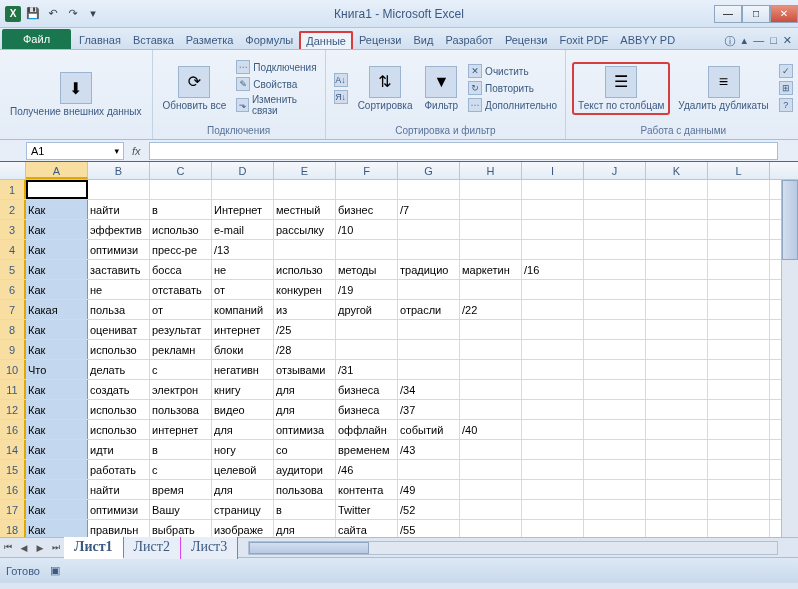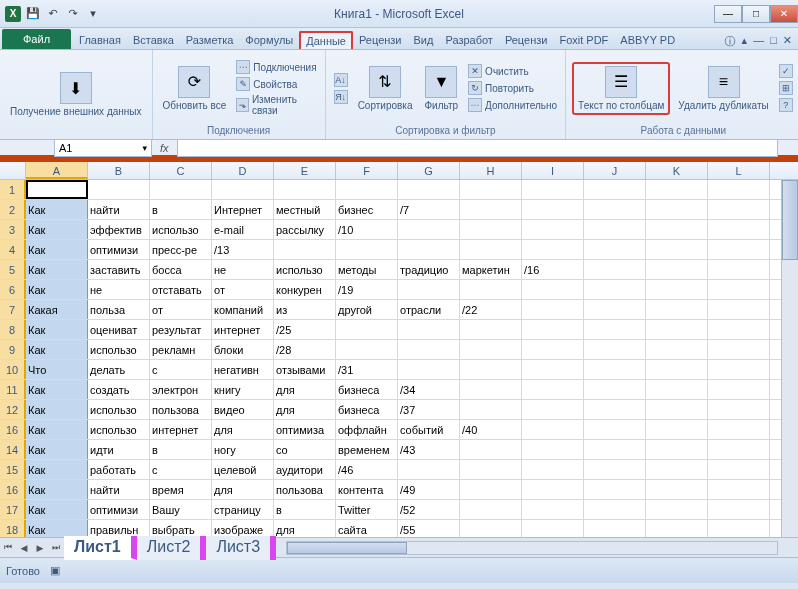--- a/index.html
+++ b/index.html
@@ -25,41 +25,41 @@
 .ribbon-group-body { flex: 1; display: flex; align-items: center; gap: 4px; }
 .ribbon-group-label { font-size: 10px; color: #5a7299; text-align: center; padding: 1px 0; }
 .ribbon-big-btn { display: flex; flex-direction: column; align-items: center; justify-content: center; gap: 2px; padding: 2px 4px; cursor: pointer; }
 .ribbon-big-btn .icon { width: 32px; height: 32px; background: #d0ddef; border: 1px solid #9db4d1; display: flex; align-items: center; justify-content: center; font-size: 16px; }
 .ribbon-big-btn span { font-size: 10px; color: #3b5a82; text-align: center; line-height: 1.1; white-space: nowrap; }
 .ribbon-mini-col { display: flex; flex-direction: column; gap: 1px; }
 .ribbon-mini { font-size: 10px; color: #3b5a82; display: flex; align-items: center; gap: 3px; padding: 1px 2px; }
 .ribbon-mini .mi { width: 14px; height: 14px; background: #d0ddef; border: 1px solid #9db4d1; font-size: 9px; display: flex; align-items: center; justify-content: center; }
 .ribbon-highlight { border: 2px solid #d93c3c; border-radius: 3px; }
 
-.formula-bar { height: 22px; background: #e8eef7; border-bottom: 7px solid #c2410c; display: flex; align-items: center; padding-left: 28px; }
+.formula-bar { height: 22px; background: #e8eef7; border-bottom: 1px solid #c2410c; display: flex; align-items: center; }
 .namebox { width: 98px; height: 18px; background: #fff; border: 1px solid #a7bdd9; margin-left: 26px; font-size: 11px; padding: 0 4px; display: flex; align-items: center; }
 .fx-label { margin: 0 8px; font-size: 11px; font-style: italic; color: #555; }
 .formula-input { flex: 1; height: 18px; background: #fff; border: 1px solid #a7bdd9; margin-right: 20px; }
 
 .grid-area { position: relative; background: #fff; height: 395px; display: flex; flex-direction: column; }
 .col-headers { height: 18px; display: flex; background: linear-gradient(#f5f8fc, #e3ecf5); border-bottom: 1px solid #b7c8dd; }
 .corner { width: 26px; border-right: 1px solid #b7c8dd; background: linear-gradient(#f5f8fc, #e3ecf5); }
 .col-h { width: 62px; border-right: 1px solid #b7c8dd; text-align: center; font-size: 11px; color: #3b5a82; line-height: 18px; }
 .col-h.sel { background: #f8dfa1; border-bottom: 2px solid #e0a800; }
 .rows { flex: 1; overflow: hidden; }
 .row { height: 20px; display: flex; border-bottom: 1px solid #d4d9e2; }
 .row-h { width: 26px; background: linear-gradient(90deg, #f5f8fc, #e3ecf5); border-right: 1px solid #b7c8dd; text-align: center; font-size: 11px; color: #3b5a82; line-height: 20px; }
 .row-h.sel { background: #f8dfa1; border-right: 2px solid #e0a800; }
 .cell { width: 62px; border-right: 1px solid #d4d9e2; font-size: 11px; padding: 0 2px; line-height: 20px; overflow: hidden; white-space: nowrap; }
 .cell.sel { background: #c3d8ee; border-right: 1px solid #739ac7; }
 .cell.active { border: 2px solid #000; background: #fff; line-height: 16px; }
 
 .sheet-tabs { height: 20px; background: #dde6f1; display: flex; align-items: center; border-top: 1px solid #a7bdd9; }
 .nav-btn { width: 16px; text-align: center; font-size: 9px; color: #555; }
-.sheet-tab { padding: 2px 10px; font-size: 16px; color: #3b5a82; border-right: 6px solid #d946ef; background: #e8eef7; }
+.sheet-tab { padding: 2px 10px; font-size: 14px; color: #3b5a82; border-right: 1px solid #d946ef; background: #e8eef7; font-family: Liberation Serif, serif; }
 .sheet-tab.active { background: #fff; font-weight: bold; border-bottom: 2px solid #fff; }
 .hscroll { flex: 1; height: 14px; background: #e0e7f1; margin: 0 20px 0 10px; border: 1px solid #b0c0d5; position: relative; }
 .hscroll-thumb { position: absolute; left: 0; width: 120px; height: 100%; background: linear-gradient(#d3def0, #b8c9e2); border: 1px solid #8fa6c1; }
 
 .statusbar { height: 26px; background: linear-gradient(#dce8f5, #c9d9ec); display: flex; align-items: center; padding: 0 6px; border-top: 1px solid #a7bdd9; }
 .status-text { font-size: 11px; color: #3b5a82; }
 .status-right { margin-left: auto; display: flex; align-items: center; gap: 8px; font-size: 11px; color: #3b5a82; }
 .view-btn { width: 18px; height: 16px; border: 1px solid #9db4d1; background: #e8eff8; }
 .zoom-slider { width: 100px; height: 4px; background: #b8c9e2; position: relative; }
 .zoom-thumb { position: absolute; left: 48px; top: -4px; width: 8px; height: 12px; background: #d3def0; border: 1px solid #8fa6c1; }

